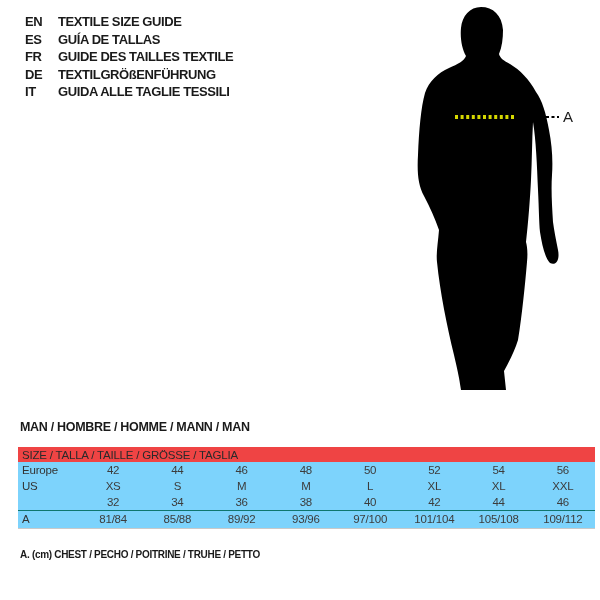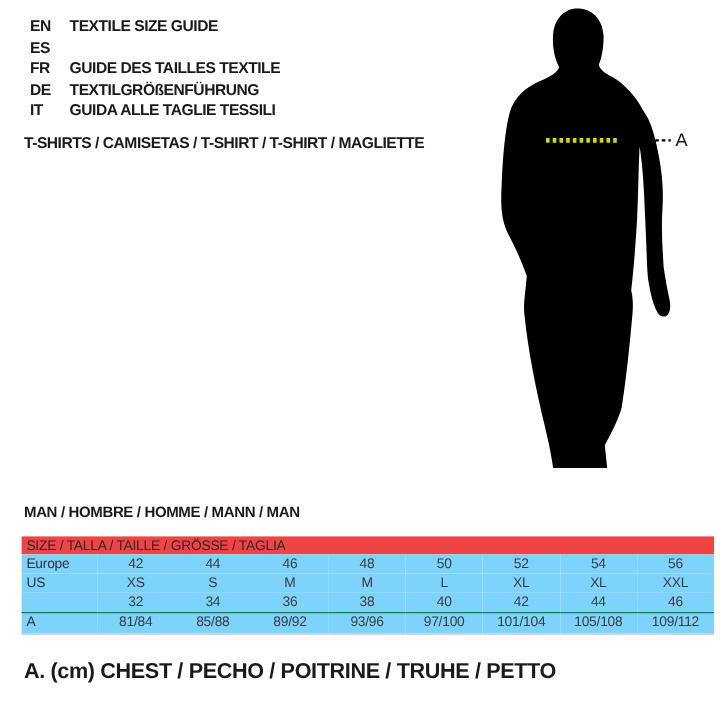--- a/index.html
+++ b/index.html
@@ -49,50 +49,50 @@
   }
   table.size-table td.row-label { text-align: left; padding-left: 4px; color: #333333; }
   tr.row-white { background: #7dd3fc; }
   tr.row-gray  { background: #7dd3fc; }
   tr.row-gray-last td { border-bottom: 1px solid #0f766e; }
   tr.row-a td { height: 18px; border-bottom: 1px solid #c9c9c9; }
 
   
   .footnote {
     position: absolute; left: 20px; top: 549px;
-    font-weight: bold; font-size: 18px; letter-spacing: -0.3px;
+    font-weight: bold; font-size: 10px; letter-spacing: -0.3px;
   }
 </style>
 </head>
 <body>
 
 <div class="lang-block">
   <div class="lang-row">
     <span class="lang-code">EN</span>
     <span class="lang-title">TEXTILE SIZE GUIDE</span>
   </div>
   <div class="lang-row">
     <span class="lang-code">ES</span>
+    <span class="lang-title">GUÍA DE TALLAS</span>
   </div>
   <div class="lang-row">
     <span class="lang-code">FR</span>
     <span class="lang-title">GUIDE DES TAILLES TEXTILE</span>
   </div>
   <div class="lang-row">
     <span class="lang-code">DE</span>
     <span class="lang-title">TEXTILGRÖßENFÜHRUNG</span>
   </div>
   <div class="lang-row">
     <span class="lang-code">IT</span>
     <span class="lang-title">GUIDA ALLE TAGLIE TESSILI</span>
   </div>
 </div>
 
 <div class="cat-block">
-  <div class="cat-line">T-SHIRTS / CAMISETAS / T-SHIRT / T-SHIRT / MAGLIETTE</div>
 </div>
 
 <div class="figure-wrap">
   <svg width="165" height="392" viewBox="0 0 165 392" xmlns="http://www.w3.org/2000/svg">
     <path fill="#000000" d="
       M66,7
       C55,7 47,16 46,28
       C45,38 47,49 51,56
       C49,61 43,64 34,68
       C23,73 14,81 10,93

